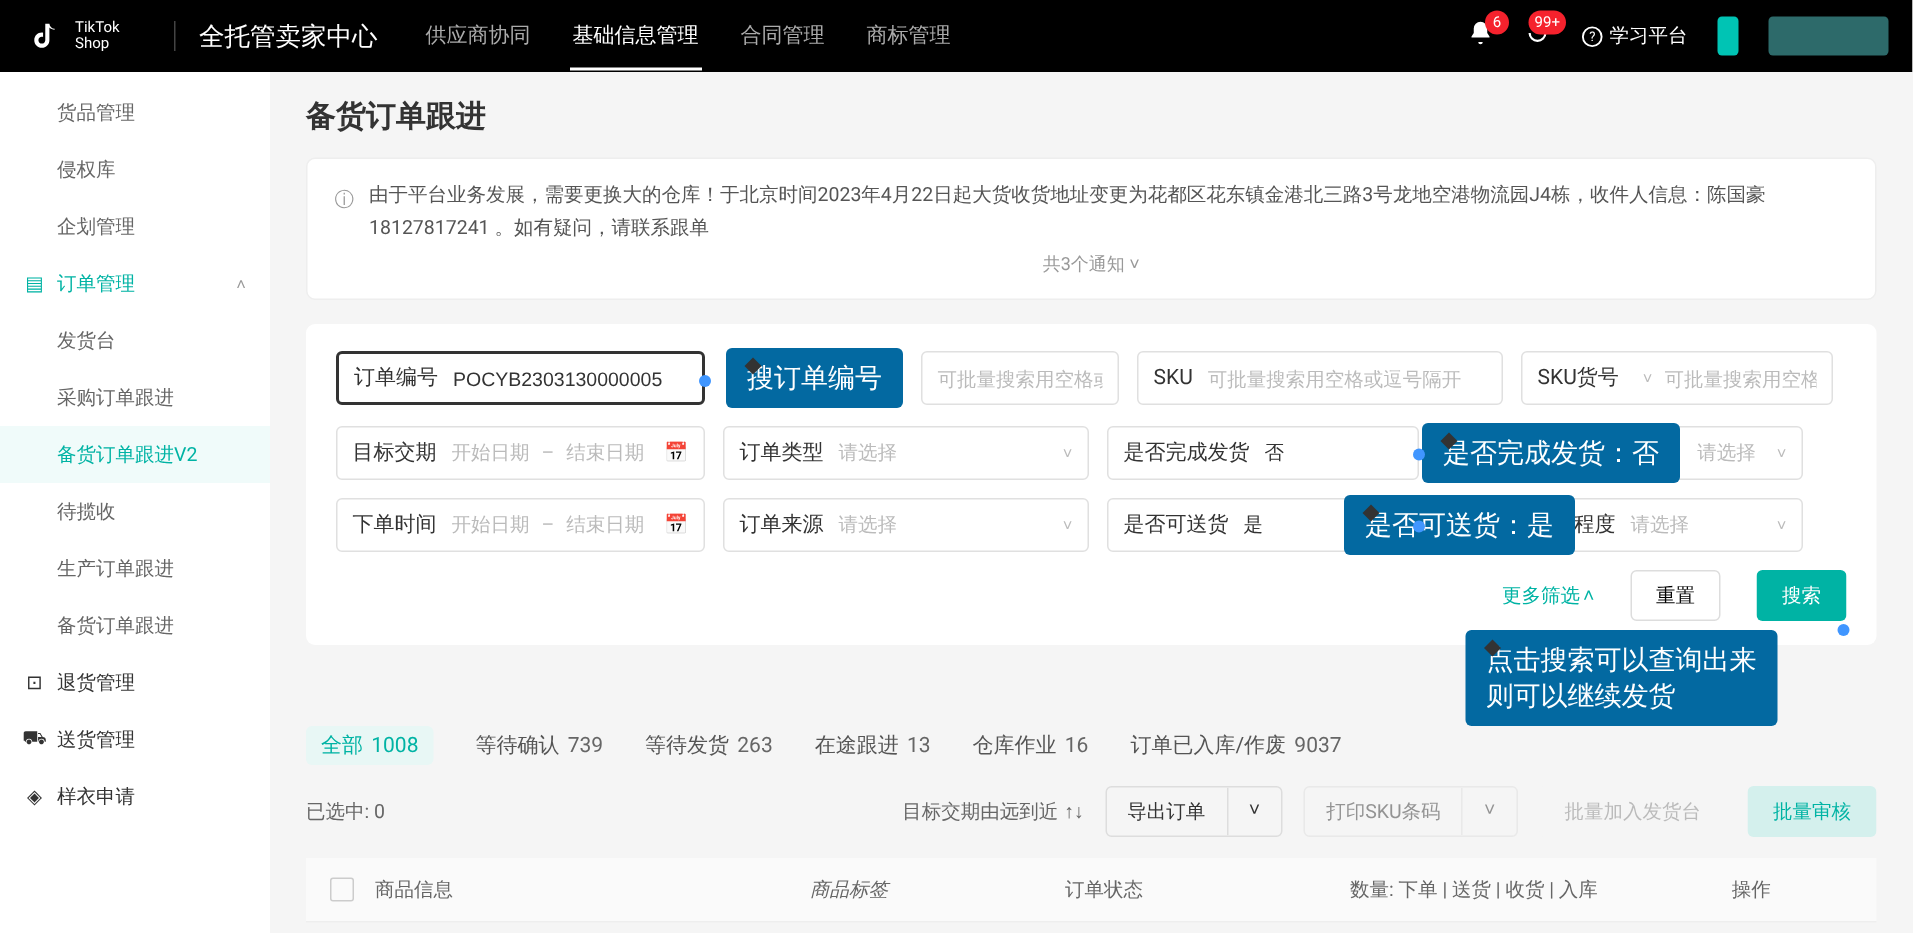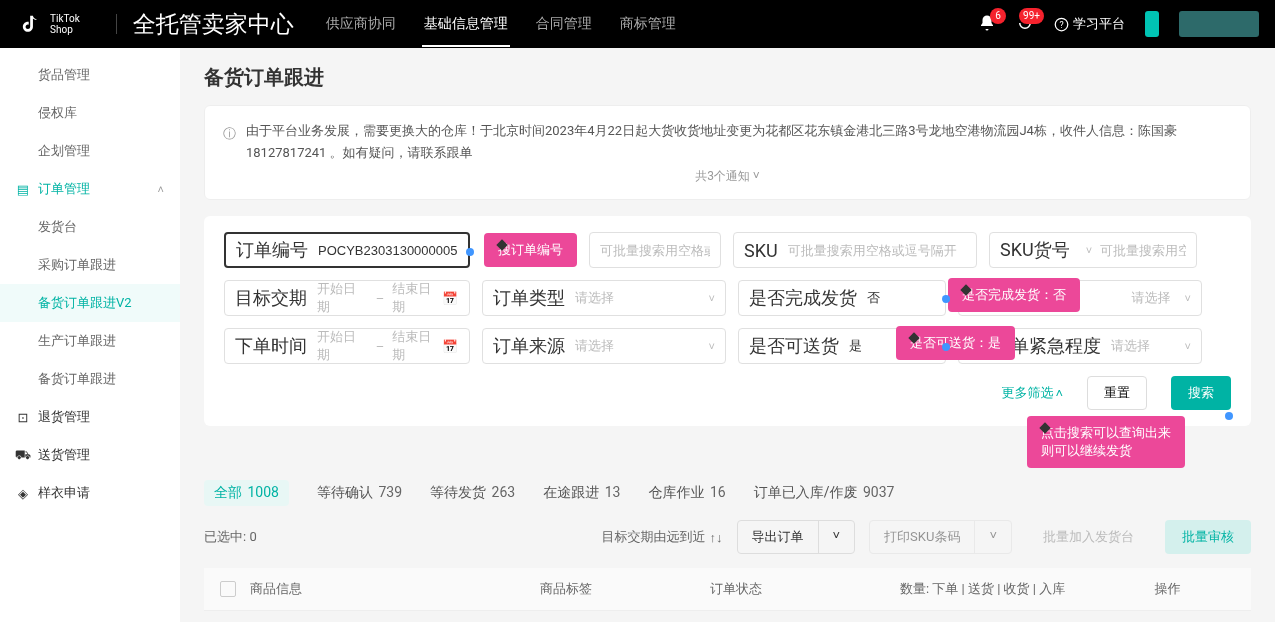--- a/index.html
+++ b/index.html
@@ -4,21 +4,21 @@
   <style>
     * { margin: 0; padding: 0; box-sizing: border-box; }
     body { font-family: -apple-system, BlinkMacSystemFont, "Segoe UI", Roboto, sans-serif; font-size: 13px; color: #333; background: #f5f5f5; width: 1275px; height: 622px; overflow: hidden; }
     
     
     .header { background: #000; color: #fff; height: 48px; display: flex; align-items: center; padding: 0 16px; }
     .logo { display: flex; align-items: center; gap: 6px; margin-right: 20px; }
     .logo-icon { width: 28px; height: 28px; display: flex; align-items: center; justify-content: center; }
     .logo-text { font-size: 10px; line-height: 1.1; }
     .divider-v { width: 1px; height: 20px; background: #444; margin: 0 16px; }
-    .app-title { font-size: 23px; font-weight: 500; margin-right: 30px; }
+    .app-title { font-size: 17px; font-weight: 500; margin-right: 30px; }
     .top-nav { display: flex; gap: 24px; flex: 1; }
     .top-nav-item { color: #aaa; padding: 14px 2px; cursor: pointer; position: relative; font-size: 14px; }
     .top-nav-item.active { color: #fff; }
     .top-nav-item.active::after { content: ''; position: absolute; bottom: 0; left: 0; right: 0; height: 2px; background: #fff; }
     .header-right { display: flex; align-items: center; gap: 20px; }
     .icon-badge { position: relative; cursor: pointer; }
     .badge { position: absolute; top: -6px; right: -10px; background: #f5222d; color: #fff; border-radius: 8px; min-width: 16px; height: 16px; font-size: 10px; display: flex; align-items: center; justify-content: center; padding: 0 4px; }
     .learn-btn { display: flex; align-items: center; gap: 4px; color: #fff; cursor: pointer; font-size: 13px; }
     .user-block { width: 80px; height: 26px; background: #2d6a6a; border-radius: 3px; }
     .user-accent { width: 14px; height: 26px; background: #00c4b4; border-radius: 3px; }
@@ -39,28 +39,28 @@
     .notice { background: #fff; border: 1px solid #eee; border-radius: 6px; padding: 14px 18px; margin-bottom: 16px; }
     .notice-row { display: flex; gap: 10px; align-items: flex-start; font-size: 13px; color: #555; line-height: 1.7; }
     .notice-icon { color: #999; margin-top: 3px; flex-shrink: 0; }
     .notice-footer { text-align: center; color: #999; font-size: 12px; margin-top: 4px; cursor: pointer; }
 
     .filter-panel { background: #fff; border-radius: 6px; padding: 16px 20px; margin-bottom: 18px; }
     .filter-row { display: flex; gap: 12px; margin-bottom: 12px; align-items: center; }
     .filter-row:last-child { margin-bottom: 0; }
     .field { display: flex; align-items: center; border: 1px solid #e0e0e0; border-radius: 4px; height: 36px; padding: 0 10px; background: #fff; position: relative; }
     .field.highlight { border: 2px solid #333; }
-    .field-label { color: #333; margin-right: 10px; white-space: nowrap; font-size: 18px; }
+    .field-label { color: #333; margin-right: 10px; white-space: nowrap; font-size: 14px; }
     .field input, .field select { border: none; outline: none; flex: 1; font-size: 13px; color: #333; min-width: 0; }
     .field input::placeholder { color: #bbb; }
     .placeholder-text { color: #bbb; }
     .sel-chev { color: #bbb; font-size: 11px; margin-left: 6px; }
     .f-w1 { width: 246px; } .f-w2 { width: 244px; } .f-w3 { width: 208px; } .f-w4 { width: 244px; }
 
-    .tooltip-dark { position: absolute; background: #ec4899; color: #fff; padding: 8px 14px; border-radius: 4px; font-size: 13px; white-space: nowrap; z-index: 10; }
+    .tooltip-dark { position: absolute; background: #0369a1; color: #fff; padding: 8px 14px; border-radius: 4px; font-size: 18px; white-space: nowrap; z-index: 10; }
     .tooltip-dark::before { content: ''; position: absolute; width: 8px; height: 8px; background: #333; transform: rotate(45deg); }
     .dot-marker { width: 8px; height: 8px; background: #4096ff; border-radius: 50%; position: absolute; z-index: 11; }
 
     .action-bar { display: flex; justify-content: flex-end; gap: 24px; align-items: center; margin-top: 8px; }
     .link-more { color: #00b3a4; cursor: pointer; display: flex; align-items: center; gap: 2px; }
     .btn { padding: 7px 16px; border-radius: 4px; cursor: pointer; font-size: 13px; border: 1px solid transparent; }
     .btn-default { background: #fff; border-color: #ddd; }
     .btn-primary { background: #00b3a4; color: #fff; }
     .btn-light-primary { background: #d4f0ed; color: #00b3a4; }
     .btn-disabled { background: #f5f5f5; color: #bbb; cursor: not-allowed; }
@@ -153,20 +153,23 @@
     <div class="sidebar-item indent">
         <span>发货台</span>
       </div>
     <div class="sidebar-item indent">
         <span>采购订单跟进</span>
       </div>
     <div class="sidebar-item indent active">
         <span>备货订单跟进V2</span>
       </div>
     <div class="sidebar-item indent">
+        <span>待揽收</span>
+      </div>
+    <div class="sidebar-item indent">
         <span>生产订单跟进</span>
       </div>
     <div class="sidebar-item indent">
         <span>备货订单跟进</span>
       </div>
     <div class="sidebar-item">
       <span class="sidebar-icon">⊡</span>
       <span>退货管理</span>
     </div>
     <div class="sidebar-item">
@@ -313,21 +316,21 @@
         <div>˅</div>
       </div>
       <button class="btn btn-disabled">批量加入发货台</button>
       <button class="btn btn-light-primary">批量审核</button>
     </div>
 
     <div class="table">
       <div class="table-header">
         <div class="checkbox"></div>
         <div class="th" style="width:290px;">商品信息</div>
-        <div class="th" style="width:170px;">商品标签</div>
+        <div class="th" style="width:170px;font-style:italic;">商品标签</div>
         <div class="th" style="width:190px;">订单状态</div>
         <div class="th" style="width:200px;">数量: 下单 | 送货 | 收货 | 入库</div>
         <div class="th" style="flex:1; text-align:center;">操作</div>
       </div>
     </div>
 
     <div class="pagination">
       
       
       

